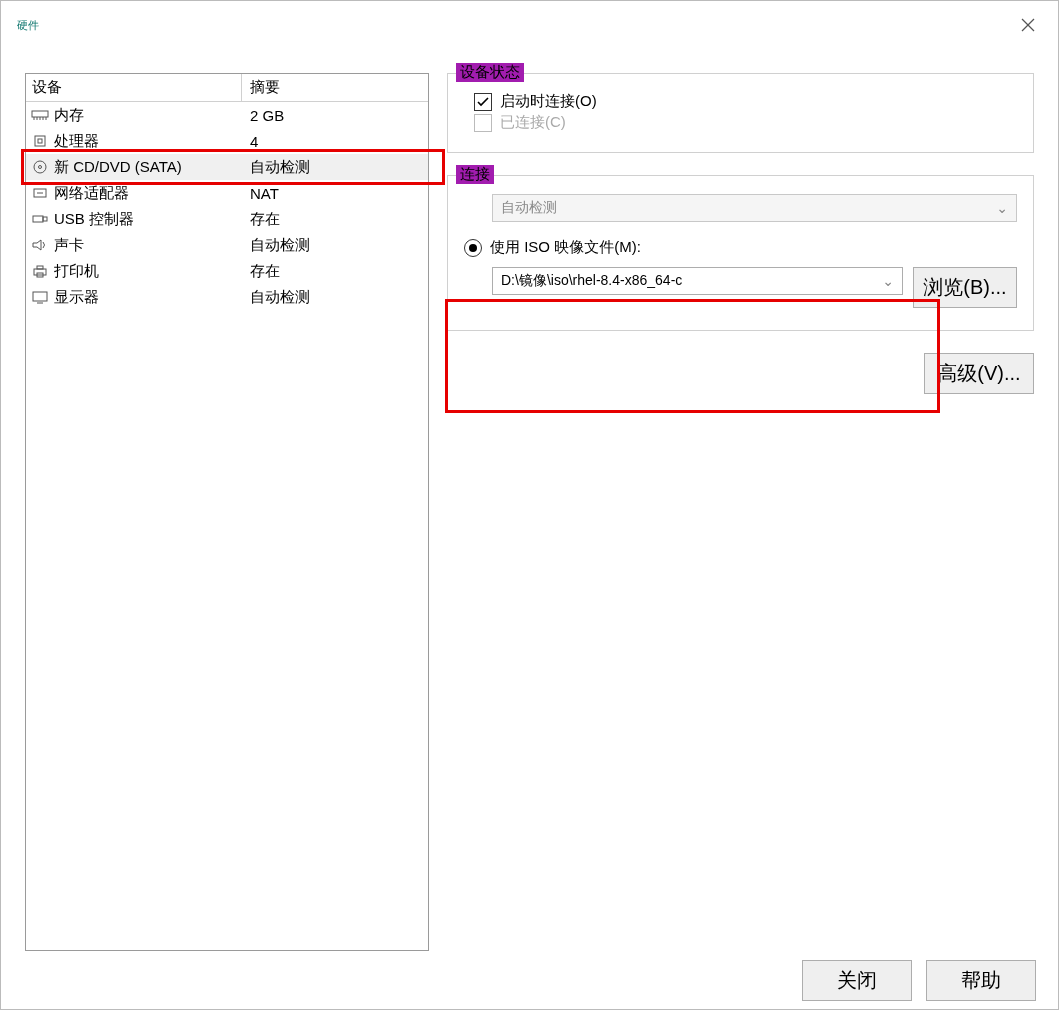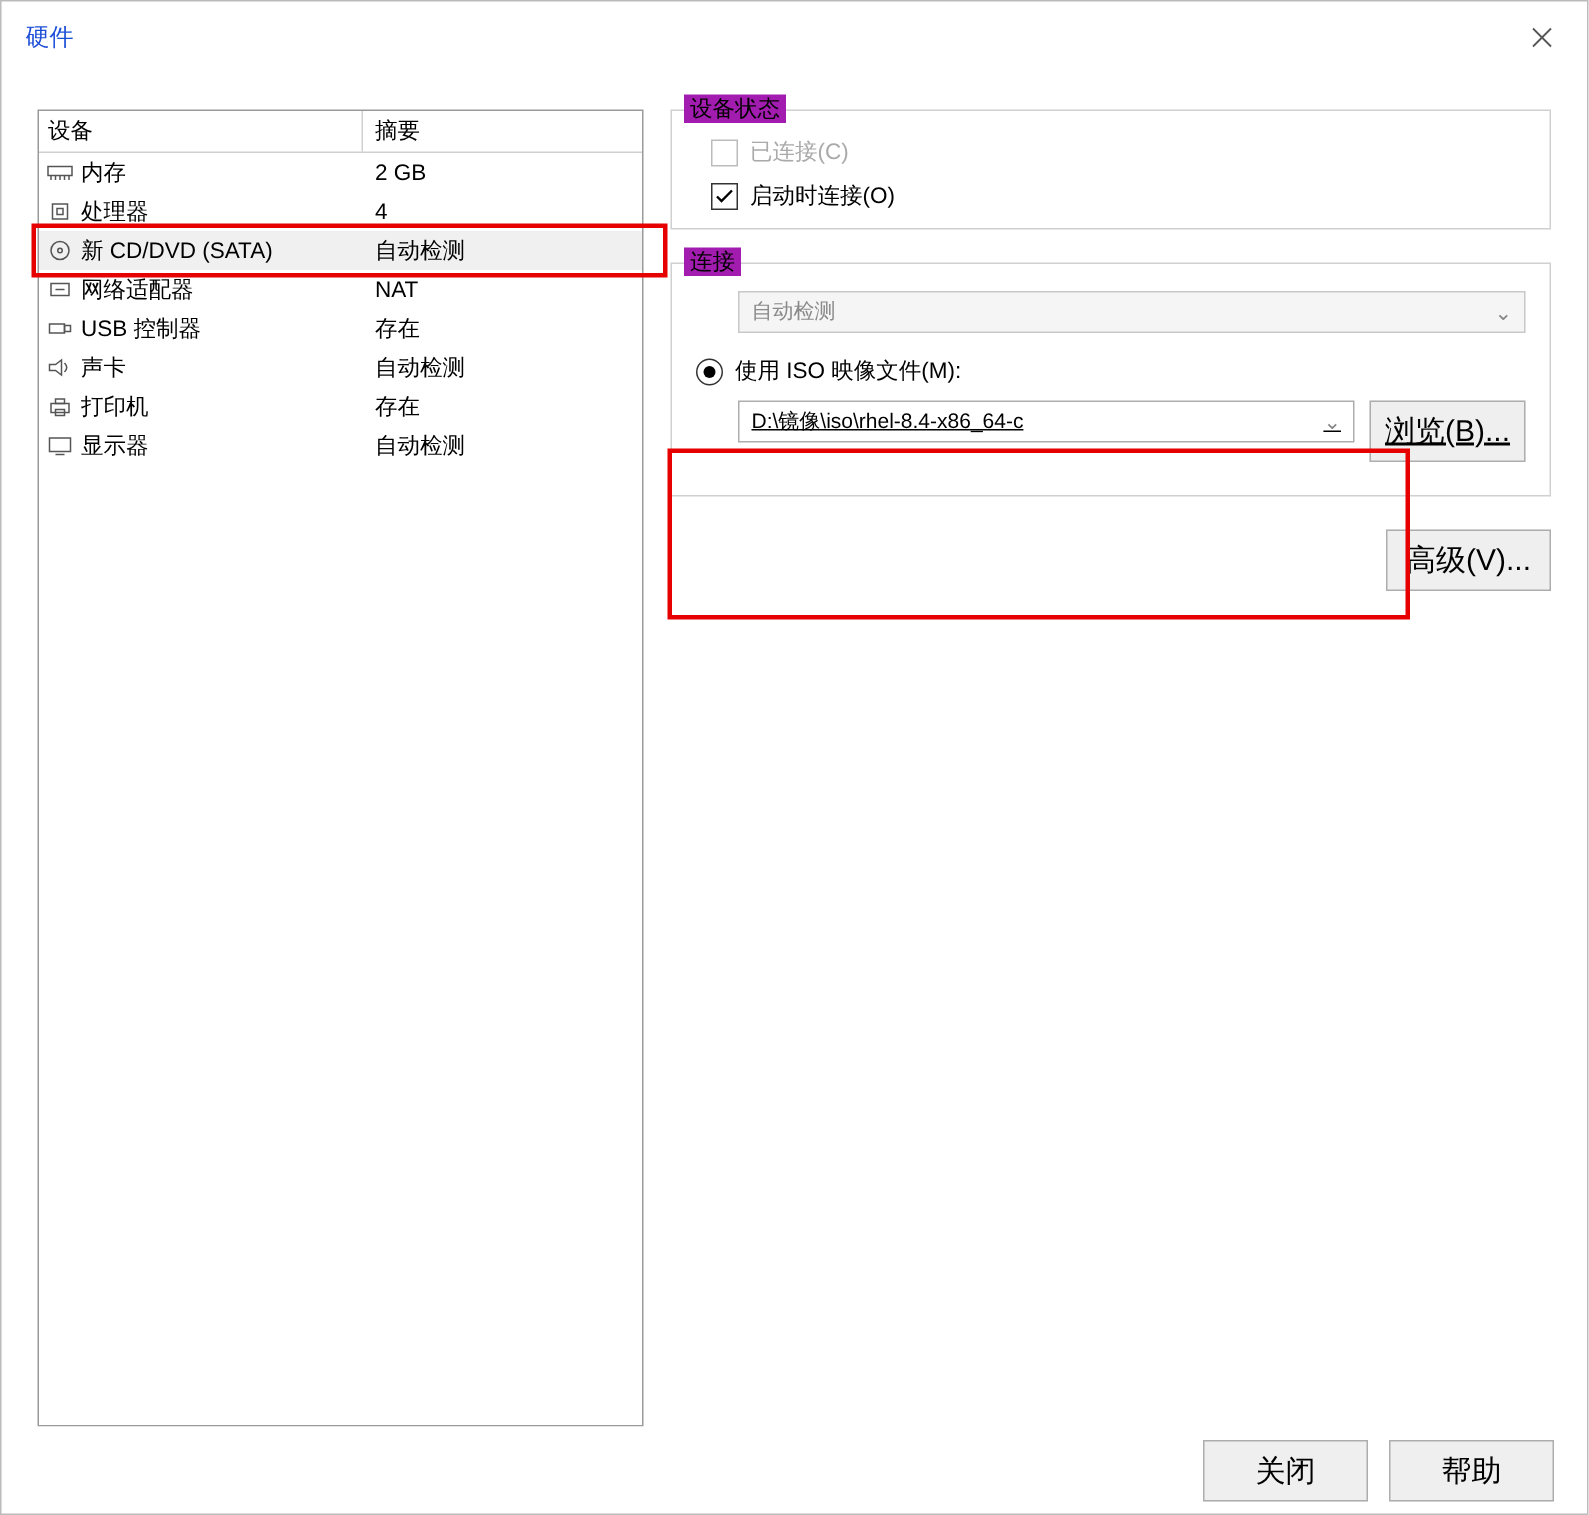--- a/index.html
+++ b/index.html
@@ -19,21 +19,21 @@
     display: flex;
     flex-direction: column;
   }
   .titlebar {
     height: 48px;
     display: flex;
     align-items: center;
     justify-content: space-between;
     padding: 0 0 0 16px;
   }
-  .titlebar-title { color: #1d4ed8; font-size: 16px; }
+  .titlebar-title { color: #0f766e; font-size: 11px; }
   .close-btn {
     width: 60px; height: 48px;
     display: flex; align-items: center; justify-content: center;
     color: #444;
   }
   .close-btn svg { width: 14px; height: 14px; }
   .content {
     flex: 1;
     padding: 24px 24px 0 24px;
     display: flex;
@@ -134,21 +134,21 @@
   .combo {
     border: 1px solid #adadad;
     height: 28px;
     display:flex; align-items:center; justify-content:space-between;
     padding: 0 8px;
     font-size: 14px;
     background:#fff;
   }
   .combo.disabled { background:#f5f5f5; color:#8a8a8a; border-color:#c8c8c8; }
   .combo .chev { color:#888; }
-  .iso-row { display:flex; gap:10px; align-items:stretch; margin-left:28px;text-decoration:underline; }
+  .iso-row { display:flex; gap:10px; align-items:stretch; margin-left:28px; }
   .iso-row .combo { flex:1; }
   .red-box-2 {
     position:absolute;
     border: 3px solid #e60000;
     pointer-events:none;
   }
   .advanced-row {
     display:flex; justify-content:flex-end; margin-top:6px;
   }
   
@@ -290,32 +290,32 @@
       </div>
 
       <div class="red-box-1" style="left:-4px; top:76px; width:424px; height:36px;"></div>
 
     </div>
 
     <div class="right-col">
 
       <div class="groupbox" style="padding-bottom:10px;">
         <div class="groupbox-legend">设备状态</div>
-        <div class="cb-row" style="margin-left:10px;">
-          <span class="checkbox disabled"></span>
-          <span class="label disabled">已连接(C)</span>
-        </div>
         <div class="cb-row" style="margin-left:10px; margin-bottom:2px;">
           <span class="checkbox">
             <svg class="check-mark" viewBox="0 0 12 10">
                 <polyline points="1,5 4,8 11,1" fill="none" stroke="#000" stroke-width="1.6"></polyline>
               </svg>
           </span>
           <span class="label">启动时连接(O)</span>
         </div>
+        <div class="cb-row" style="margin-left:10px;">
+          <span class="checkbox disabled"></span>
+          <span class="label disabled">已连接(C)</span>
+        </div>
       </div>
 
       <div class="groupbox" style="padding-bottom:22px;">
         <div class="groupbox-legend">连接</div>
 
         <div style="margin:0 0 16px 28px;">
           <div class="combo disabled" style="width:100%;">
             <span>自动检测</span>
             <span class="chev">⌄</span>
           </div>

